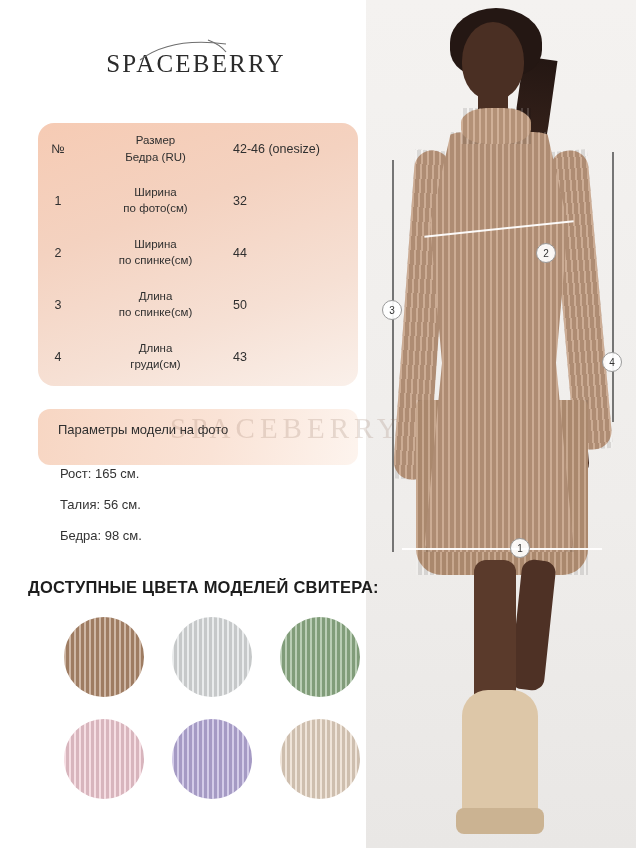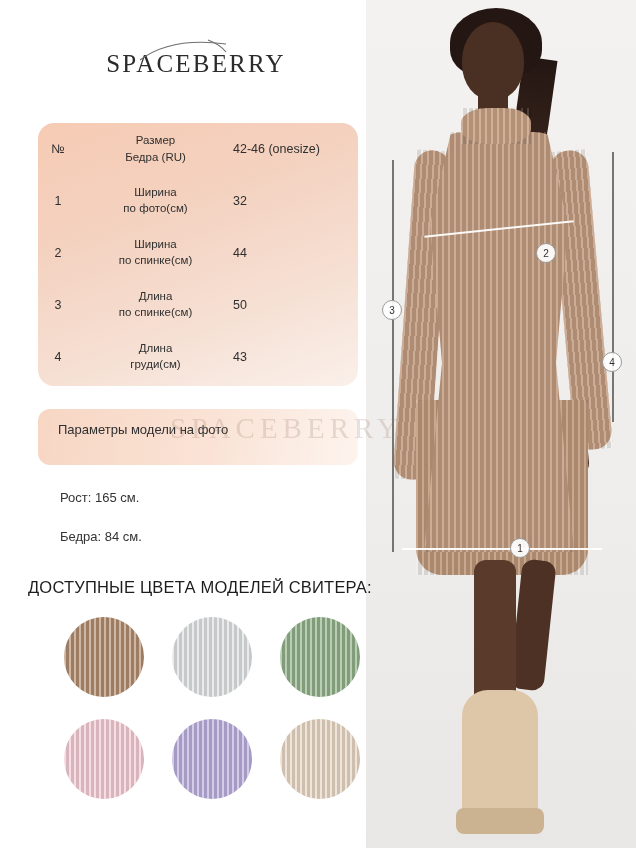--- a/index.html
+++ b/index.html
@@ -84,28 +84,28 @@
     font-size: 13px;
     color: #2f2f2f;
   }
   .params-list {
     position: absolute;
     left: 60px; top: 466px;
     width: 300px;
     font-size: 13px;
     color: #333;
   }
-  .params-list div { margin-bottom: 16px; margin-top: 24px; }
+  .params-list div { margin-bottom: 16px; }
 
   
   .colors-title {
     position: absolute;
     left: 28px; top: 578px;
     font-size: 16.5px;
-    font-weight: normal;
+    font-weight: bold;
     color: #1d1d1d;
     letter-spacing: .2px;
   }
 
   
   .swatch-grid {
     position: absolute;
     left: 64px; top: 617px;
     width: 310px;
     display: grid;
@@ -347,21 +347,22 @@
     </tbody>
       </table>
   </div>
 
   <div class="params-banner">
     <span>Параметры модели на фото</span>
   </div>
 
   <div class="params-list">
     <div>Рост: 165 см.</div>
-    <div>Бедра: 84 см.</div>
+    <div>Талия: 56 см.</div>
+    <div>Бедра: 98 см.</div>
   </div>
 
   <div class="colors-title">ДОСТУПНЫЕ ЦВЕТА МОДЕЛЕЙ СВИТЕРА:</div>
 
   <div class="swatch-grid">
     <div class="swatch" style="background:#b08a6d"></div>
     <div class="swatch" style="background:#dcdfe0"></div>
     <div class="swatch" style="background:#8fae87"></div>
     <div class="swatch" style="background:#f0c9d2"></div>
     <div class="swatch" style="background:#b8acda"></div>

